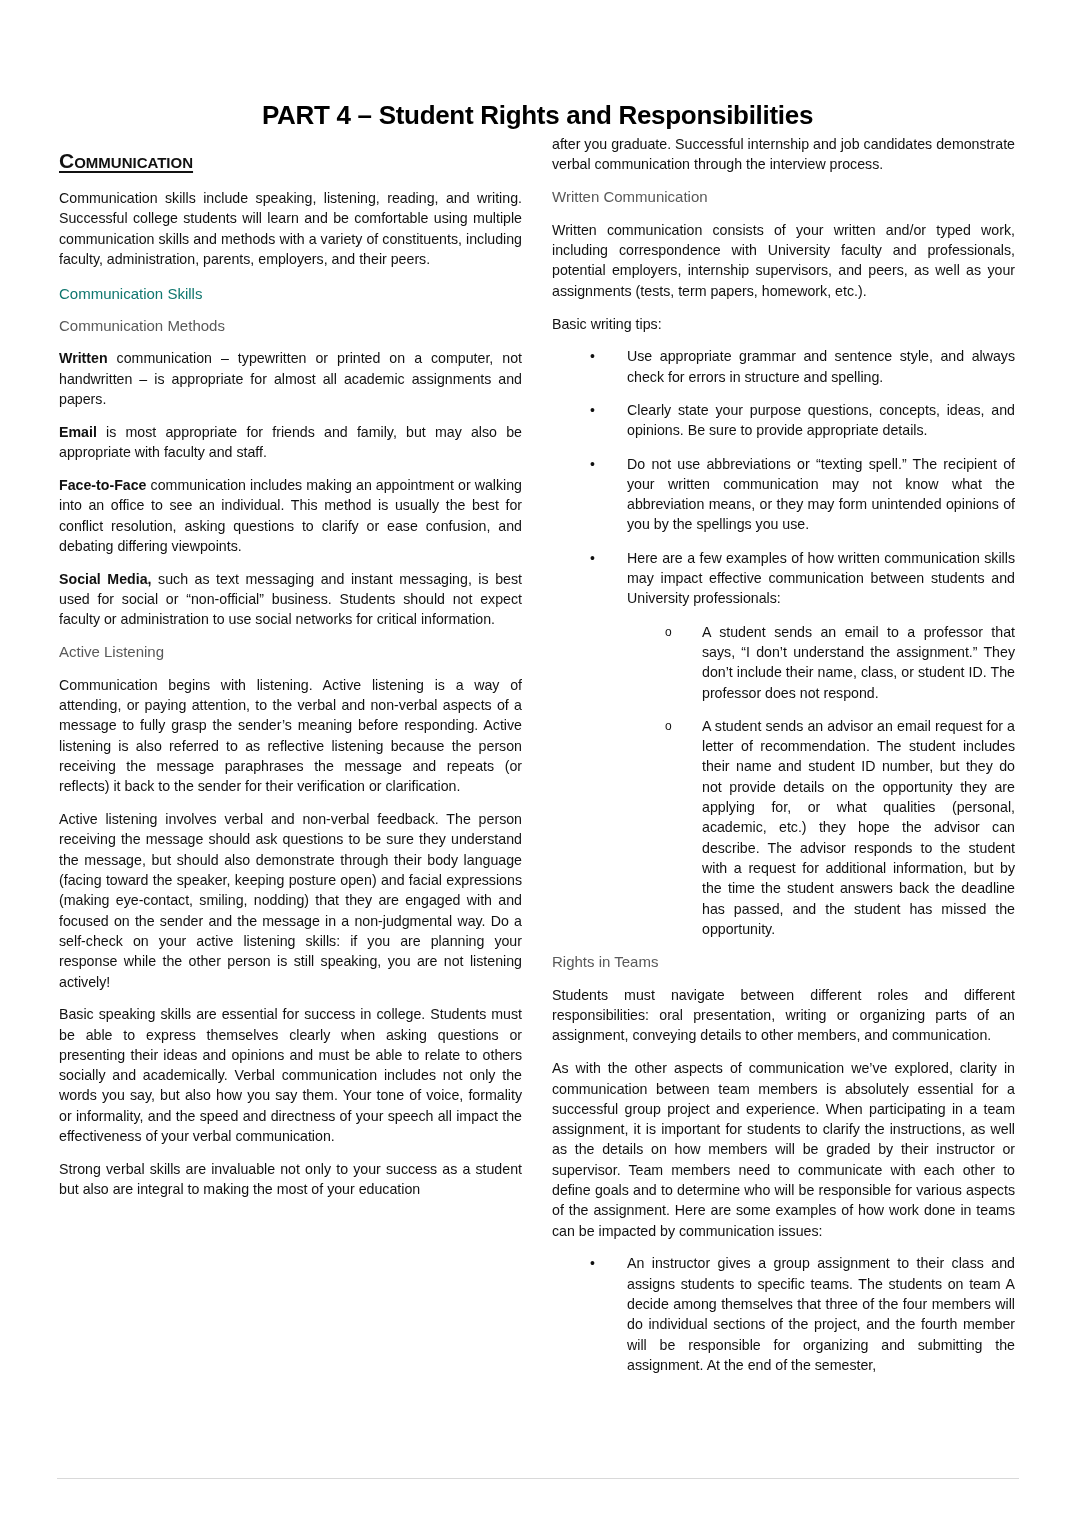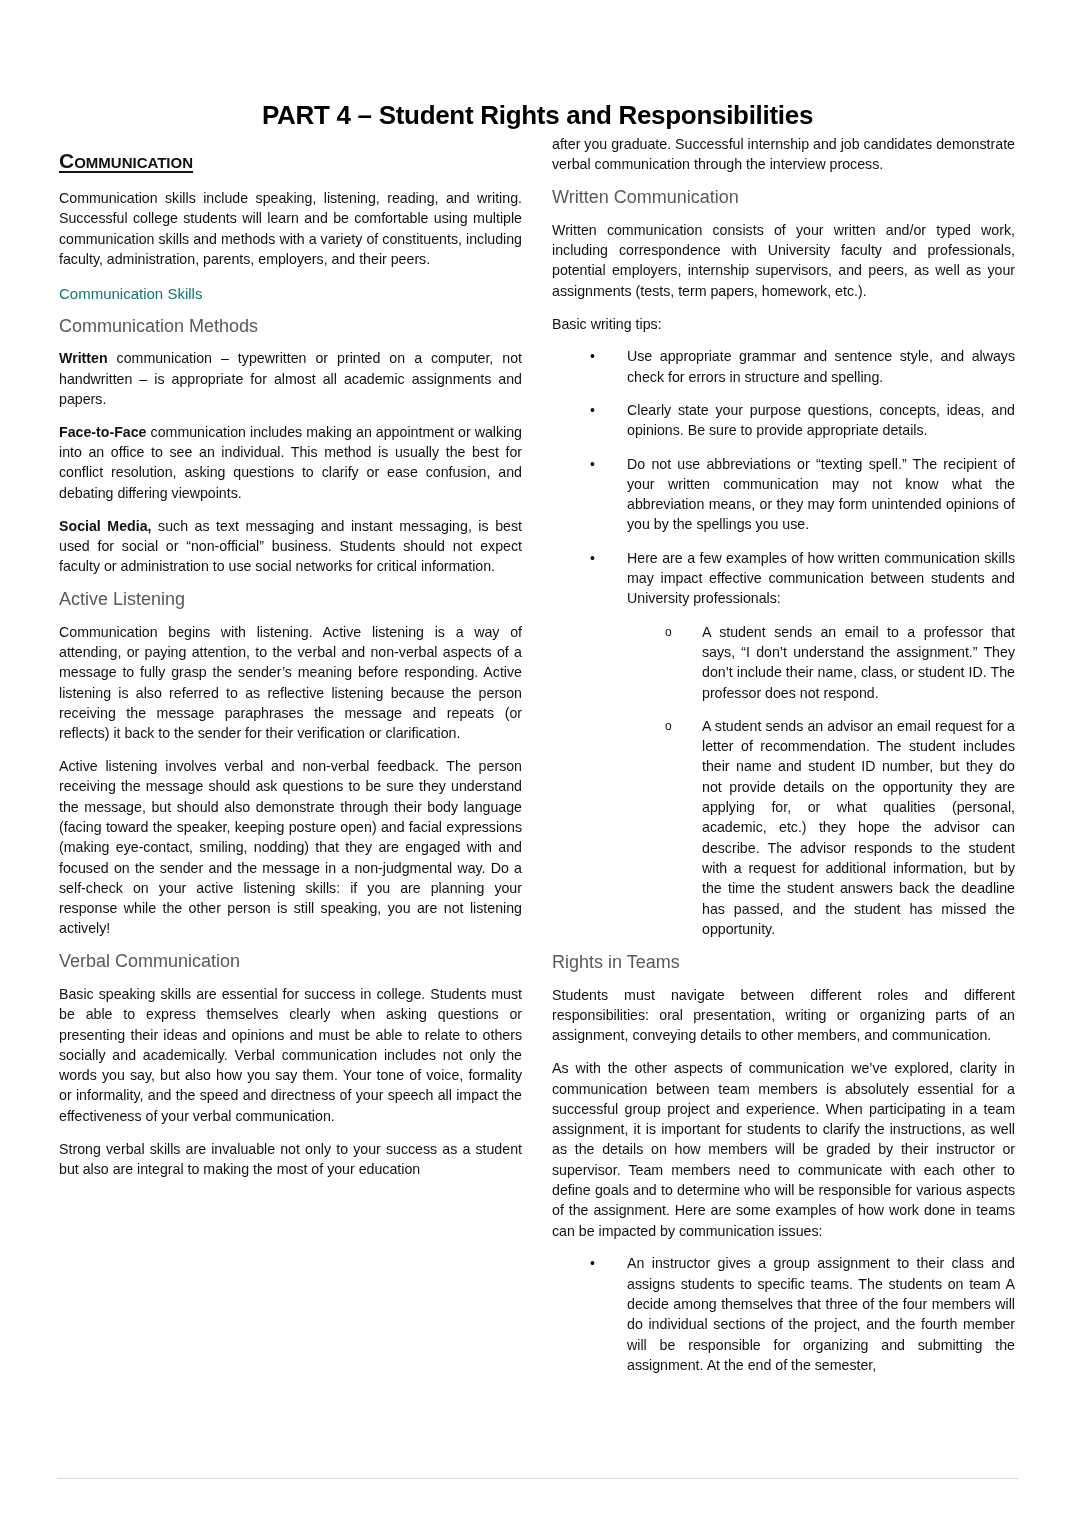--- a/index.html
+++ b/index.html
@@ -19,21 +19,21 @@
   }
   .col-left { left: 59px; width: 463px; }
   .col-right { left: 552px; width: 463px; }
   p { margin: 0 0 12.5px 0; text-align: justify; }
   .section-heading {
     font-size: 21px; font-weight: bold; text-decoration: underline;
     font-variant: small-caps; margin: 14px 0 14px 0; line-height: 26px;
     text-decoration-thickness: 2px; text-underline-offset: 3px;
   }
   .h2 { font-size: 15px; margin: 0 0 10px 0; line-height: 24px; color: #0f766e; }
-  .h3 { font-size: 18px; color: #595959; margin: 0 0 12.5px 0; }
+  .h3 { font-size: 15px; color: #595959; margin: 0 0 12.5px 0; }
   ul.bullets { list-style: none; margin: 0; padding: 0; }
   ul.bullets > li { position: relative; padding-left: 75px; margin: 0 0 13px 0; text-align: justify; }
   ul.bullets > li > .bullet {
     position: absolute; left: 38px; top: 0; font-size: 14px;
   }
   ul.sub { list-style: none; margin: 13px 0 0 0; padding: 0; }
   ul.sub > li { position: relative; padding-left: 75px; margin: 0 0 13px 0; text-align: justify; }
   ul.sub > li > .bullet {
     position: absolute; left: 38px; top: 0; font-size: 12px;
   }
@@ -47,26 +47,26 @@
 <body>
 
 <h1 class="page-title">PART 4 – Student Rights and Responsibilities</h1>
 
 <div class="col col-left">
   <div class="section-heading">Communication</div>
   <p>Communication skills include speaking, listening, reading, and writing. Successful college students will learn and be comfortable using multiple communication skills and methods with a variety of constituents, including faculty, administration, parents, employers, and their peers.</p>
   <div class="h2">Communication Skills</div>
   <div class="h3">Communication Methods</div>
   <p><b>Written</b><span> communication – typewritten or printed on a computer, not handwritten – is appropriate for almost all academic assignments and papers.</span></p>
+  <p><b>Email</b><span> is most appropriate for friends and family, but may also be appropriate with faculty and staff.</span></p>
   <p><b>Face-to-Face</b><span> communication includes making an appointment or walking into an office to see an individual. This method is usually the best for conflict resolution, asking questions to clarify or ease confusion, and debating differing viewpoints.</span></p>
   <p><b>Social Media,</b><span> such as text messaging and instant messaging, is best used for social or “non-official” business. Students should not expect faculty or administration to use social networks for critical information.</span></p>
   <div class="h3">Active Listening</div>
   <p>Communication begins with listening. Active listening is a way of attending, or paying attention, to the verbal and non-verbal aspects of a message to fully grasp the sender’s meaning before responding. Active listening is also referred to as reflective listening because the person receiving the message paraphrases the message and repeats (or reflects) it back to the sender for their verification or clarification.</p>
   <p>Active listening involves verbal and non-verbal feedback. The person receiving the message should ask questions to be sure they understand the message, but should also demonstrate through their body language (facing toward the speaker, keeping posture open) and facial expressions (making eye-contact, smiling, nodding) that they are engaged with and focused on the sender and the message in a non-judgmental way. Do a self-check on your active listening skills: if you are planning your response while the other person is still speaking, you are not listening actively!</p>
-  <div class="h3">Verbal Communication</div>
   <p>Basic speaking skills are essential for success in college. Students must be able to express themselves clearly when asking questions or presenting their ideas and opinions and must be able to relate to others socially and academically. Verbal communication includes not only the words you say, but also how you say them. Your tone of voice, formality or informality, and the speed and directness of your speech all impact the effectiveness of your verbal communication.</p>
   <p>Strong verbal skills are invaluable not only to your success as a student but also are integral to making the most of your education</p>
 </div>
 
 <div class="col col-right">
   <p>after you graduate. Successful internship and job candidates demonstrate verbal communication through the interview process.</p>
   <div class="h3">Written Communication</div>
   <p>Written communication consists of your written and/or typed work, including correspondence with University faculty and professionals, potential employers, internship supervisors, and peers, as well as your assignments (tests, term papers, homework, etc.).</p>
   <p>Basic writing tips:</p>
   <ul class="bullets">

